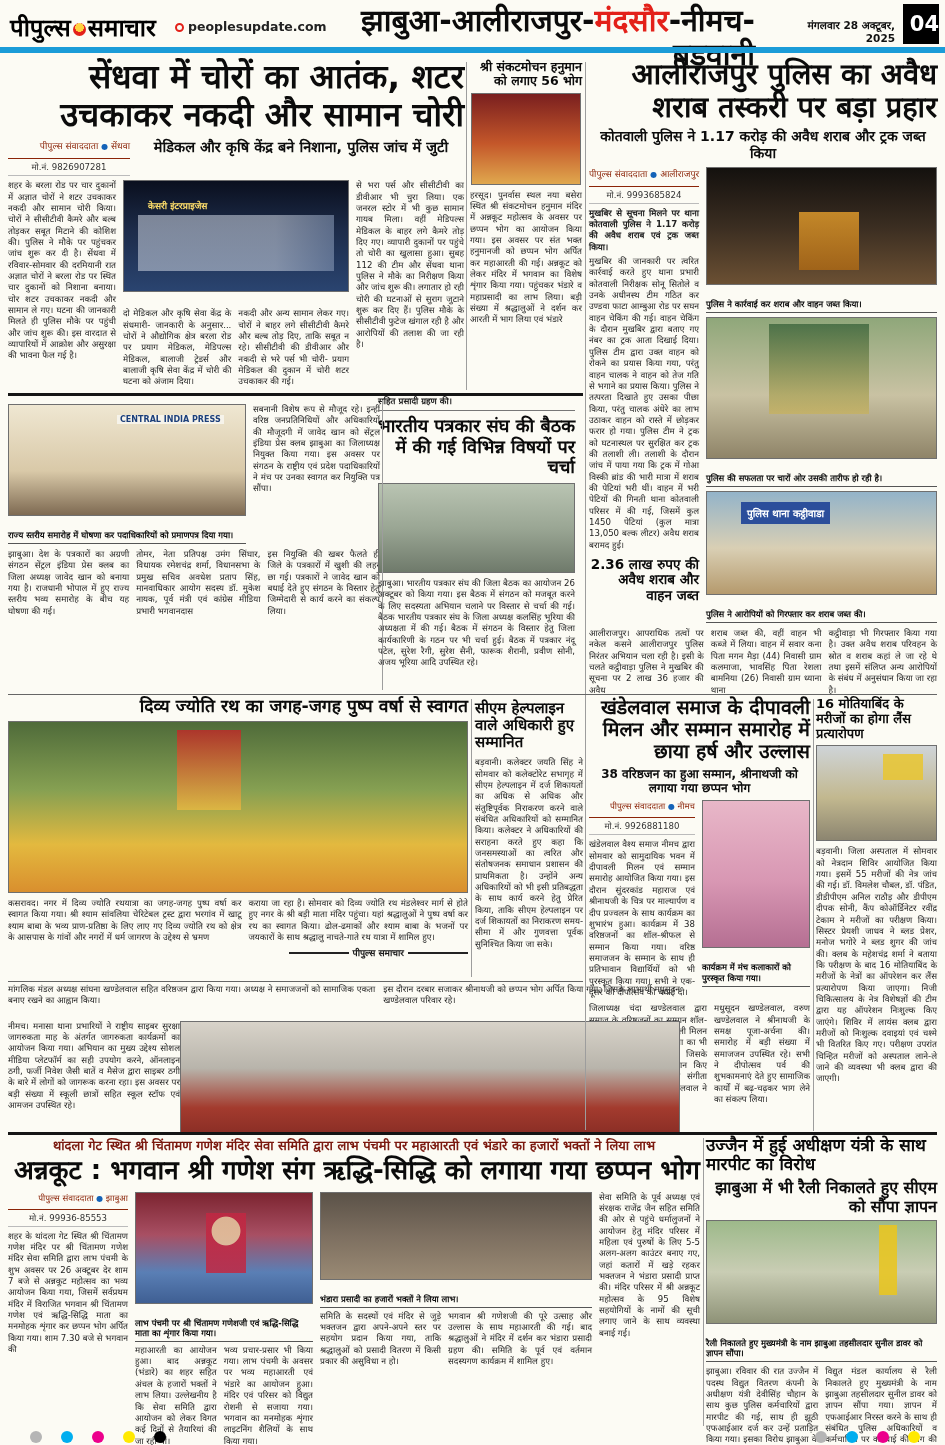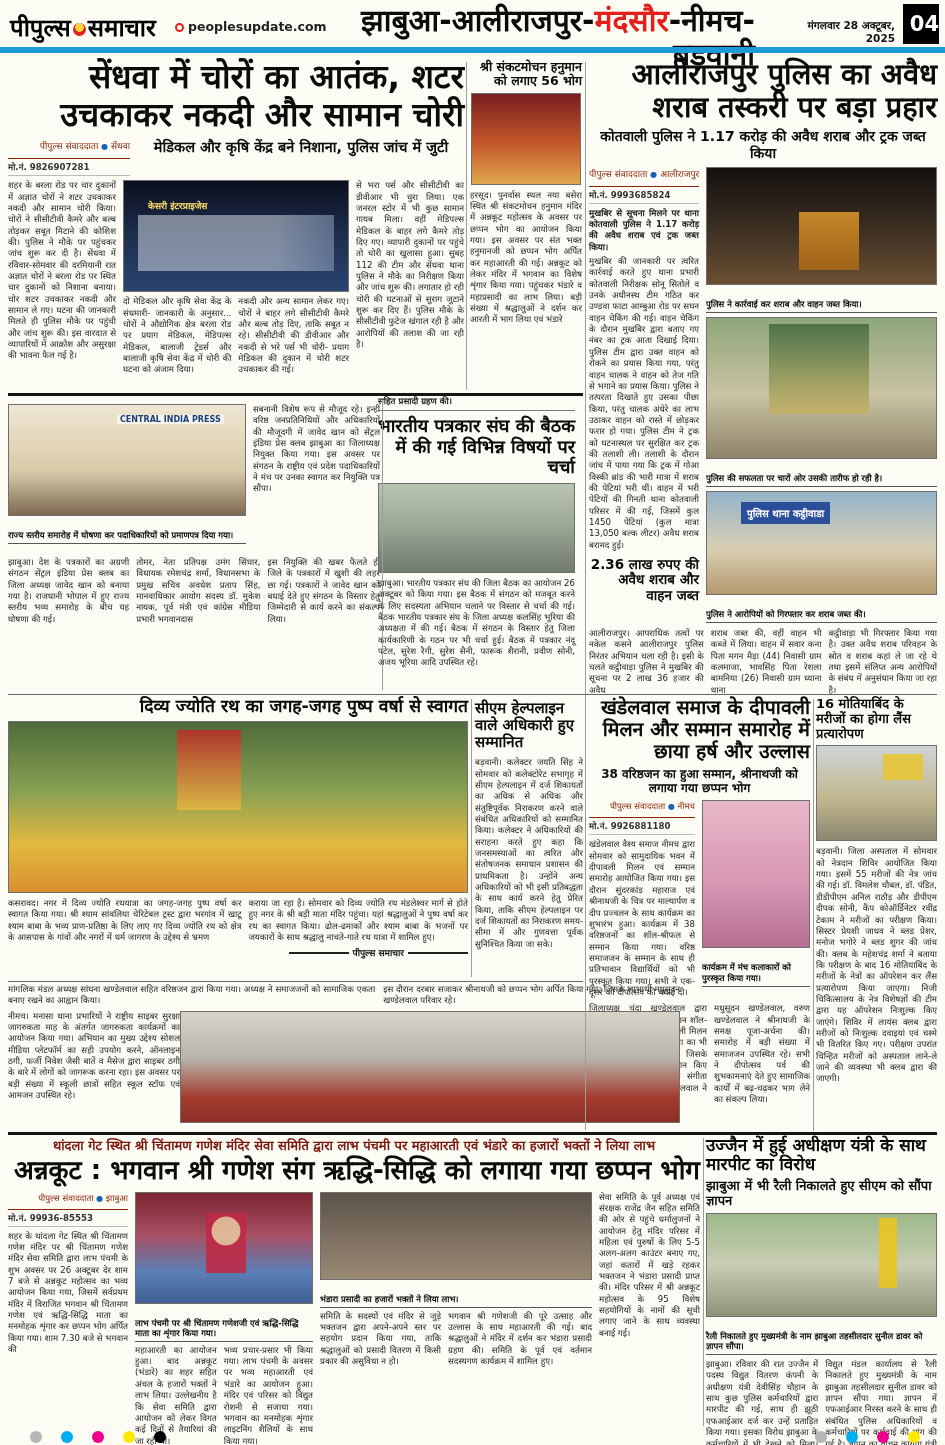--- a/index.html
+++ b/index.html
@@ -6,21 +6,21 @@
   html,body{background:#9a9a9a}
   .page{position:relative;width:945px;height:1445px;margin:0 auto;background:#fcfbf4;
         font-family:"DejaVu Sans",sans-serif;color:#161616;overflow:hidden}
   .abs{position:absolute}
   .hl{font-weight:700;color:#0b0b0b;line-height:1.14}
   .center{text-align:right}
   .body-text{font-size:8.6px;line-height:1.32;text-align:justify;color:#222}
   .caption{font-size:8.4px;font-weight:700;line-height:1.2;padding:14px 0 3px;border-bottom:1px solid #555;color:#101010}
   .byline{font-size:9px;font-weight:400;color:#8b2408;text-align:right;border-bottom:1.5px solid #8b2408;padding-bottom:6px;white-space:nowrap}
   .byline .dot{color:#1463b8;font-size:8px}
-  .phone{font-size:8.6px;font-weight:700;color:#333;text-align:left;padding:2px 0;border-bottom:1px solid #bbb}
+  .phone{font-size:8.6px;font-weight:400;color:#333;text-align:center;padding:2px 0;border-bottom:1px solid #bbb}
   .subhead{font-weight:700;color:#0d0d0d;text-align:center;line-height:1.2}
   .cols{display:flex;gap:7px}
   .photo{position:relative;border:1px solid #6f6f6f;overflow:hidden}
   .photo .sign{position:absolute;font-weight:700;white-space:nowrap}
   .vrule{position:absolute;width:1px;background:#9d9d9d}
   .hrule{position:absolute;height:1px;background:#666}
   .hrule.thick{height:2.5px;background:#151515}
   .bluebar{position:absolute;left:0;top:47px;width:945px;height:6px;background:#1b9cd8}
   .endtag{display:flex;align-items:center;justify-content:flex-end;gap:4px;font-size:9px;font-weight:700}
   .endtag .tline{height:2px;background:#222;width:60px}
@@ -59,21 +59,21 @@
       </div>
       <div class="subhead" style="flex:1;font-size:14.5px">मेडिकल और कृषि केंद्र बने निशाना, पुलिस जांच में जुटी</div>
     </div>
     <div class="cols" style="margin-top:4px;height:200px">
       <div class="col body-text" style="max-width:108px">शहर के बरला रोड पर चार दुकानों में अज्ञात चोरों ने शटर उचकाकर नकदी और सामान चोरी किया। चोरों ने सीसीटीवी कैमरे और बल्ब तोड़कर सबूत मिटाने की कोशिश की। पुलिस ने मौके पर पहुंचकर जांच शुरू कर दी है। सेंधवा में रविवार-सोमवार की दरमियानी रात अज्ञात चोरों ने बरला रोड पर स्थित चार दुकानों को निशाना बनाया। चोर शटर उचकाकर नकदी और सामान ले गए। घटना की जानकारी मिलते ही पुलिस मौके पर पहुंची और जांच शुरू की। इस वारदात से व्यापारियों में आक्रोश और असुरक्षा की भावना फैल गई है।</div>
       <div style="width:226px;flex:none">
         <div class="photo" style="width:226px;height:112px;background:linear-gradient(180deg,#0a0f1e,#1d2c4a 45%,#2a4470)">
           <span class="sign" style="left:24px;top:18px;font-size:9px;color:#ffdf6b">केसरी इंटरप्राइजेस</span>
           <span class="abs" style="left:14px;top:34px;width:196px;height:56px;background:linear-gradient(90deg,#cfd6e2 0 70%,#8fa0bd);opacity:.55"></span>
         </div>
-        <div class="cols" style="margin-top:4px">
+        <div class="cols" style="margin-top:16px">
           <div class="col body-text">दो मेडिकल और कृषि सेवा केंद्र के संधमारी- जानकारी के अनुसार... चोरों ने औद्योगिक क्षेत्र बरला रोड पर प्रयाग मेडिकल, मेडिपल्स मेडिकल, बालाजी ट्रेडर्स और बालाजी कृषि सेवा केंद्र में चोरी की घटना को अंजाम दिया।</div>
           <div class="col body-text">नकदी और अन्य सामान लेकर गए। चोरों ने बाहर लगे सीसीटीवी कैमरे और बल्ब तोड़ दिए, ताकि सबूत न रहे। सीसीटीवी की डीवीआर और नकदी से भरे पर्स भी चोरी- प्रयाग मेडिकल की दुकान में चोरी शटर उचकाकर की गई।</div>
         </div>
       </div>
       <div class="col body-text">से भरा पर्स और सीसीटीवी का डीवीआर भी चुरा लिया। एक जनरल स्टोर में भी कुछ सामान गायब मिला। वहीं मेडिपल्स मेडिकल के बाहर लगे कैमरे तोड़ दिए गए। व्यापारी दुकानों पर पहुंचे तो चोरी का खुलासा हुआ। सुबह 112 की टीम और सेंधवा थाना पुलिस ने मौके का निरीक्षण किया और जांच शुरू की। लगातार हो रही चोरी की घटनाओं से सुराग जुटाने शुरू कर दिए हैं। पुलिस मौके के सीसीटीवी फुटेज खंगाल रही है और आरोपियों की तलाश की जा रही है।</div>
     </div>
   </section>
 
   <section class="abs" style="left:470px;top:60px;width:112px;height:330px">
     <h2 class="hl center" style="font-size:12.5px">श्री संकटमोचन हनुमान को लगाए 56 भोग</h2>
@@ -117,21 +117,21 @@
   <section class="abs" style="left:8px;top:398px;width:372px;height:294px">
     <div style="display:flex;gap:7px;margin-top:6px">
       <div style="width:238px;flex:none">
         <div class="photo" style="height:112px;background:linear-gradient(180deg,#efe7d2,#d9c9a8 60%,#7e6a52)">
           <span class="sign" style="left:108px;top:10px;font-size:8px;color:#1c3f7a;background:#f6f3ea;padding:0 3px">CENTRAL INDIA PRESS</span>
         </div>
         <div class="caption">राज्य स्तरीय समारोह में घोषणा कर पदाधिकारियों को प्रमाणपत्र दिया गया।</div>
       </div>
       <div class="col body-text">सबनानी विशेष रूप से मौजूद रहे। इन्हीं वरिष्ठ जनप्रतिनिधियों और अधिकारियों की मौजूदगी में जावेद खान को सेंट्रल इंडिया प्रेस क्लब झाबुआ का जिलाध्यक्ष नियुक्त किया गया। इस अवसर पर संगठन के राष्ट्रीय एवं प्रदेश पदाधिकारियों ने मंच पर उनका स्वागत कर नियुक्ति पत्र सौंपा।</div>
     </div>
-    <div class="cols" style="margin-top:13px">
+    <div class="cols" style="margin-top:5px">
       <div class="col body-text">झाबुआ। देश के पत्रकारों का अग्रणी संगठन सेंट्रल इंडिया प्रेस क्लब का जिला अध्यक्ष जावेद खान को बनाया गया है। राजधानी भोपाल में हुए राज्य स्तरीय भव्य समारोह के बीच यह घोषणा की गई।</div>
       <div class="col body-text">तोमर, नेता प्रतिपक्ष उमंग सिंघार, विधायक रमेशचंद्र शर्मा, विधानसभा के प्रमुख सचिव अवधेश प्रताप सिंह, मानवाधिकार आयोग सदस्य डॉ. मुकेश नायक, पूर्व मंत्री एवं कांग्रेस मीडिया प्रभारी भगवानदास</div>
       <div class="col body-text">इस नियुक्ति की खबर फैलते ही जिले के पत्रकारों में खुशी की लहर छा गई। पत्रकारों ने जावेद खान को बधाई देते हुए संगठन के विस्तार हेतु जिम्मेदारी से कार्य करने का संकल्प लिया।</div>
     </div>
   </section>
 
   <section class="abs" style="left:378px;top:396px;width:197px;height:296px">
     <div class="body-text center" style="font-weight:700;border-bottom:1px solid #777;padding-bottom:3px">सहित प्रसादी ग्रहण की।</div>
     <h2 class="hl center" style="font-size:18px;margin-top:5px">भारतीय पत्रकार संघ की बैठक में की गई विभिन्न विषयों पर चर्चा</h2>
     <div class="photo" style="height:90px;margin-top:5px;background:linear-gradient(180deg,#b9c4b2,#9aa694 50%,#6f7a6b)"></div>
@@ -185,21 +185,21 @@
       <span class="abs" style="left:66px;top:8px;width:40px;height:26px;background:#e9c62f;opacity:.85"></span>
     </div>
     <div class="body-text" style="margin-top:5px">बड़वानी। जिला अस्पताल में सोमवार को नेत्रदान शिविर आयोजित किया गया। इसमें 55 मरीजों की नेत्र जांच की गई। डॉ. विमलेश चौबल, डॉ. पंडित, डीडीपीएम अनिल राठौड़ और डीपीएम दीपक सोनी, कैंप कोऑर्डिनेटर रवींद्र टेकाम ने मरीजों का परीक्षण किया। सिस्टर प्रेयशी जाधव ने ब्लड प्रेशर, मनोज भगोरे ने ब्लड शुगर की जांच की। क्लब के महेशचंद्र शर्मा ने बताया कि परीक्षण के बाद 16 मोतियाबिंद के मरीजों के नेत्रों का ऑपरेशन कर लैंस प्रत्यारोपण किया जाएगा। निजी चिकित्सालय के नेत्र विशेषज्ञों की टीम द्वारा यह ऑपरेशन निःशुल्क किए जाएंगे। शिविर में लायंस क्लब द्वारा मरीजों को निःशुल्क दवाइयां एवं चश्मे भी वितरित किए गए। परीक्षण उपरांत चिन्हित मरीजों को अस्पताल लाने-ले जाने की व्यवस्था भी क्लब द्वारा की जाएगी।</div>
   </section>
 
   <section class="abs" style="left:8px;top:984px;width:672px;height:146px">
     <div style="display:flex;gap:8px;align-items:flex-start">
       <div class="col body-text">मांगलिक मंडल अध्यक्ष सांघना खण्डेलवाल सहित वरिष्ठजन द्वारा किया गया। अध्यक्ष ने समाजजनों को सामाजिक एकता बनाए रखने का आह्वान किया।</div>
       <div class="col body-text">इस दौरान दरबार सजाकर श्रीनाथजी को छप्पन भोग अर्पित किया गया, जिसके लाभार्थी मधुसूदन खण्डेलवाल परिवार रहे।</div>
     </div>
-    <div style="display:flex;margin-top:4px">
+    <div style="display:flex;margin-top:14px">
       <div class="body-text" style="width:172px;flex:none">नीमच। मनासा थाना प्रभारियों ने राष्ट्रीय साइबर सुरक्षा जागरुकता माह के अंतर्गत जागरुकता कार्यक्रमों का आयोजन किया गया। अभियान का मुख्य उद्देश्य सोशल मीडिया प्लेटफॉर्म का सही उपयोग करने, ऑनलाइन ठगी, फर्जी निवेश जैसी बातें व मैसेज द्वारा साइबर ठगी के बारे में लोगों को जागरूक करना रहा। इस अवसर पर बड़ी संख्या में स्कूली छात्रों सहित स्कूल स्टॉफ एवं आमजन उपस्थित रहे।</div>
       <div class="photo" style="flex:1;height:112px;background:linear-gradient(180deg,#d8d3c9,#b8b4ab 42%,#a33b2e 78%,#8c2f26)"></div>
     </div>
   </section>
 
   <section class="abs" style="left:8px;top:1136px;width:692px;height:292px">
     <div class="kicker" style="font-size:13px">थांदला गेट स्थित श्री चिंतामण गणेश मंदिर सेवा समिति द्वारा लाभ पंचमी पर महाआरती एवं भंडारे का हजारों भक्तों ने लिया लाभ</div>
     <h1 class="hl center" style="font-size:26px;margin-top:2px">अन्नकूट : भगवान श्री गणेश संग ऋद्धि-सिद्धि को लगाया गया छप्पन भोग</h1>
     <div style="display:flex;gap:7px;margin-top:6px">
       <div style="width:120px;flex:none">
@@ -224,21 +224,21 @@
           <div class="col body-text">समिति के सदस्यों एवं मंदिर से जुड़े भक्तजन द्वारा अपने-अपने स्तर पर सहयोग प्रदान किया गया, ताकि श्रद्धालुओं को प्रसादी वितरण में किसी प्रकार की असुविधा न हो।</div>
           <div class="col body-text">भगवान श्री गणेशजी की पूरे उत्साह और उल्लास के साथ महाआरती की गई। बाद श्रद्धालुओं ने मंदिर में दर्शन कर भंडारा प्रसादी ग्रहण की। समिति के पूर्व एवं वर्तमान सदस्यगण कार्यक्रम में शामिल हुए।</div>
         </div>
       </div>
       <div class="col body-text">सेवा समिति के पूर्व अध्यक्ष एवं संरक्षक राजेंद्र जैन सहित समिति की ओर से पहुंचे धर्मालुजनों ने आयोजन हेतु मंदिर परिसर में महिला एवं पुरुषों के लिए 5-5 अलग-अलग काउंटर बनाए गए, जहां कतारों में खड़े रहकर भक्तजन ने भंडारा प्रसादी प्राप्त की। मंदिर परिसर में श्री अन्नकूट महोत्सव के 95 विशेष सहयोगियों के नामों की सूची लगाए जाने के साथ व्यवस्था बनाई गई।</div>
     </div>
   </section>
 
   <section class="abs" style="left:706px;top:1136px;width:231px;height:292px">
     <h2 class="hl" style="font-size:17px">उज्जैन में हुई अधीक्षण यंत्री के साथ मारपीट का विरोध</h2>
-    <div class="subhead" style="font-size:13px;margin-top:3px;text-align:left">झाबुआ में भी रैली निकालते हुए सीएम को सौंपा ज्ञापन</div>
+    <div class="subhead" style="font-size:16px;margin-top:3px;text-align:right">झाबुआ में भी रैली निकालते हुए सीएम को सौंपा ज्ञापन</div>
     <div class="photo" style="height:104px;margin-top:4px;background:linear-gradient(180deg,#9db98a,#c9cdb4 50%,#8e9277)">
       <span class="abs" style="left:172px;top:4px;width:18px;height:70px;background:#e8c522;opacity:.9"></span>
     </div>
     <div class="caption">रैली निकालते हुए मुख्यमंत्री के नाम झाबुआ तहसीलदार सुनील डावर को ज्ञापन सौंपा।</div>
     <div class="cols" style="margin-top:4px">
       <div class="col body-text">झाबुआ। रविवार की रात उज्जैन में पदस्थ विद्युत वितरण कंपनी के अधीक्षण यंत्री देवीसिंह चौहान के साथ कुछ पुलिस कर्मचारियों द्वारा मारपीट की गई, साथ ही झूठी एफआईआर दर्ज कर उन्हें प्रताड़ित किया गया। इसका विरोध झाबुआ के कर्मचारियों में भी देखने को मिला। कर्मचारियों द्वारा</div>
       <div class="col body-text">विद्युत मंडल कार्यालय से रैली निकालते हुए मुख्यमंत्री के नाम झाबुआ तहसीलदार सुनील डावर को ज्ञापन सौंपा गया। ज्ञापन में एफआईआर निरस्त करने के साथ ही संबंधित पुलिस अधिकारियों व कर्मचारियों पर कार्रवाई की मांग की गई है। ज्ञापन का वाचन कार्यपा यंत्री महेंद्र पंवार ने किया।</div>
     </div>
   </section>
 

